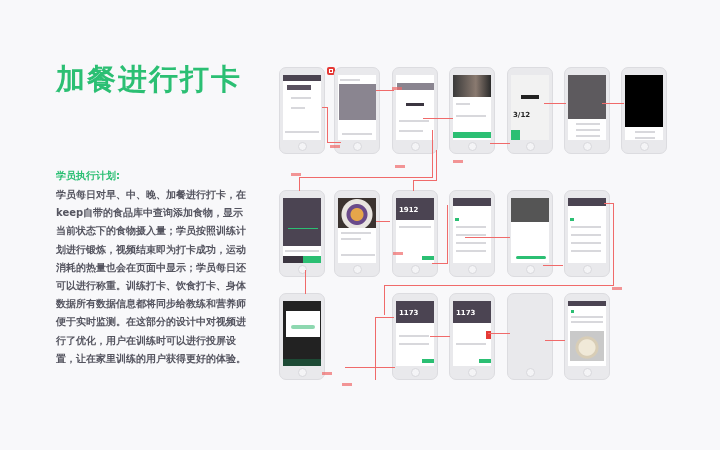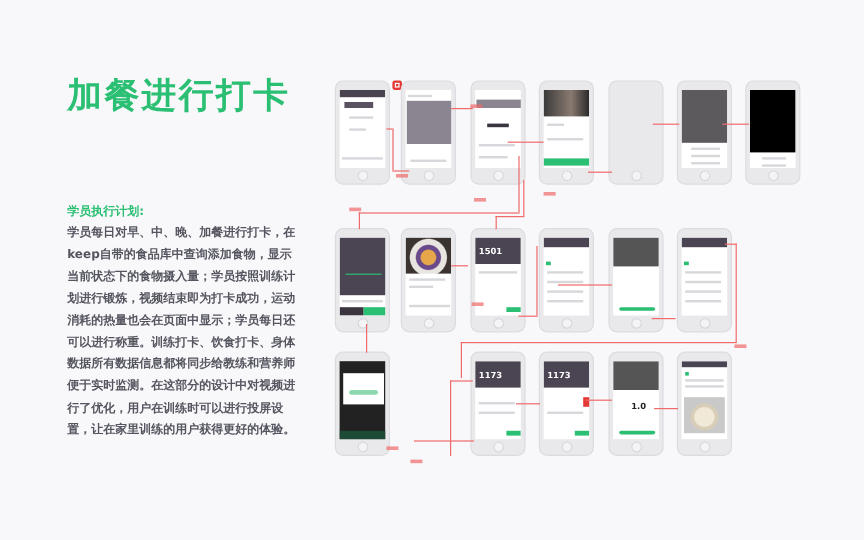--- a/index.html
+++ b/index.html
@@ -109,20 +109,25 @@
   <div class="phone" style="left:449px;top:67px">
     <div class="screen">
       <div class="img-person"></div>
       <div class="line" style="left:3px;top:28px;width:14px"></div>
       <div class="line" style="left:3px;top:40px;width:30px"></div>
       <div class="green-btn" style="left:0;right:0;top:57px;height:6px"></div>
     </div>
     <div class="home"></div>
   </div>
   <div class="phone" style="left:507px;top:67px">
+    <div class="screen" style="background:#f2f2f2">
+      <div class="dark-num" style="left:2px;top:36px">3/12</div>
+      <div class="gray-block" style="left:10px;top:20px;width:18px;height:4px;background:#222"></div>
+      <div class="green-btn" style="left:0;top:55px;width:9px;height:10px"></div>
+    </div>
     <div class="home"></div>
   </div>
   <div class="phone" style="left:564px;top:67px">
     <div class="screen">
       <div class="dim"></div>
       <div class="line" style="left:8px;top:48px;width:24px"></div>
       <div class="line" style="left:8px;top:54px;width:24px"></div>
       <div class="line" style="left:8px;top:60px;width:24px"></div>
     </div>
     <div class="home"></div>
@@ -151,21 +156,21 @@
       <div class="img-food"></div>
       <div class="line" style="left:3px;top:34px;width:30px"></div>
       <div class="line" style="left:3px;top:40px;width:20px"></div>
       <div class="line" style="left:3px;top:56px;width:34px"></div>
     </div>
     <div class="home"></div>
   </div>
   <div class="phone" style="left:392px;top:190px">
     <div class="screen">
       <div class="bar-purple"></div>
-      <div class="big-num" style="left:3px;top:8px">1501</div>
+      <div class="big-num" style="left:3px;top:8px">1912</div>
       <div class="line" style="left:3px;top:28px;width:32px"></div>
       <div class="green-btn" style="left:26px;top:58px;width:12px;height:4px"></div>
     </div>
     <div class="home"></div>
   </div>
   <div class="phone" style="left:449px;top:190px">
     <div class="screen">
       <div class="bar-purple" style="height:8px"></div>
       <div class="green-btn" style="left:2px;top:20px;width:4px;height:3px"></div>
       <div class="line" style="left:3px;top:28px;width:30px"></div>
@@ -217,25 +222,20 @@
     <div class="screen">
       <div class="bar-purple"></div>
       <div class="big-num" style="left:3px;top:8px">1173</div>
       <div class="gray-block" style="left:33px;top:30px;width:7px;height:8px;background:#e53935"></div>
       <div class="line" style="left:3px;top:42px;width:30px"></div>
       <div class="green-btn" style="left:26px;top:58px;width:12px;height:4px"></div>
     </div>
     <div class="home"></div>
   </div>
   <div class="phone" style="left:507px;top:293px">
-    <div class="screen">
-      <div class="dim" style="height:24px;background:#555"></div>
-      <div class="dark-num" style="left:15px;top:34px">1.0</div>
-      <div class="green-btn" style="left:5px;top:58px;width:30px;height:3px;border-radius:2px"></div>
-    </div>
     <div class="home"></div>
   </div>
   <div class="phone" style="left:564px;top:293px">
     <div class="screen">
       <div class="bar-purple" style="height:5px"></div>
       <div class="green-btn" style="left:3px;top:9px;width:3px;height:3px"></div>
       <div class="line" style="left:3px;top:15px;width:32px"></div>
       <div class="line" style="left:3px;top:20px;width:32px"></div>
       <div class="img-plate"></div>
     </div>

